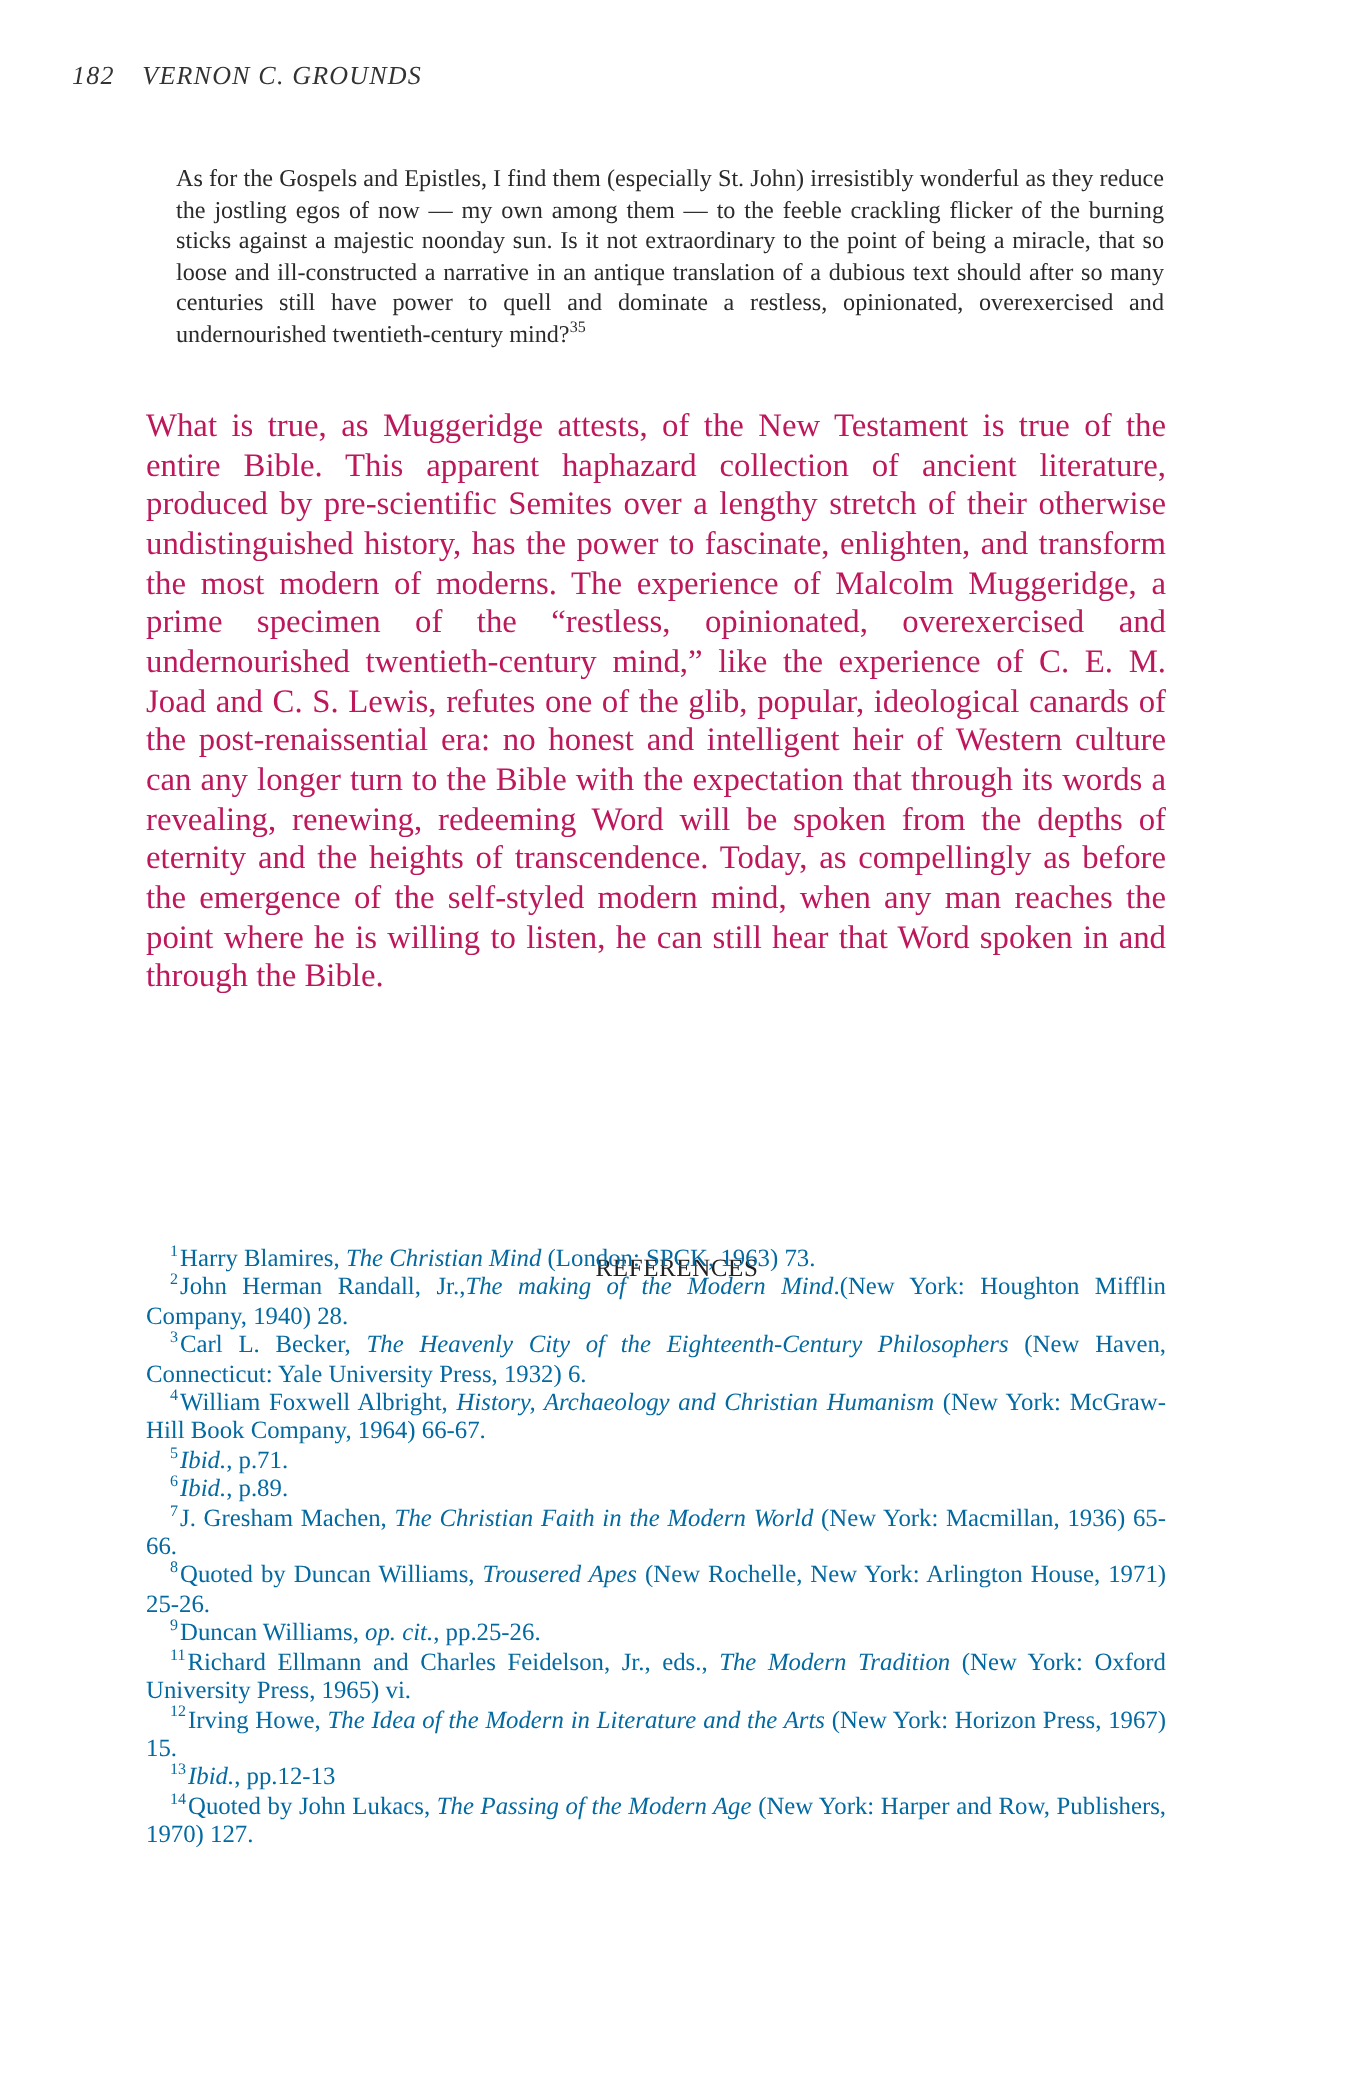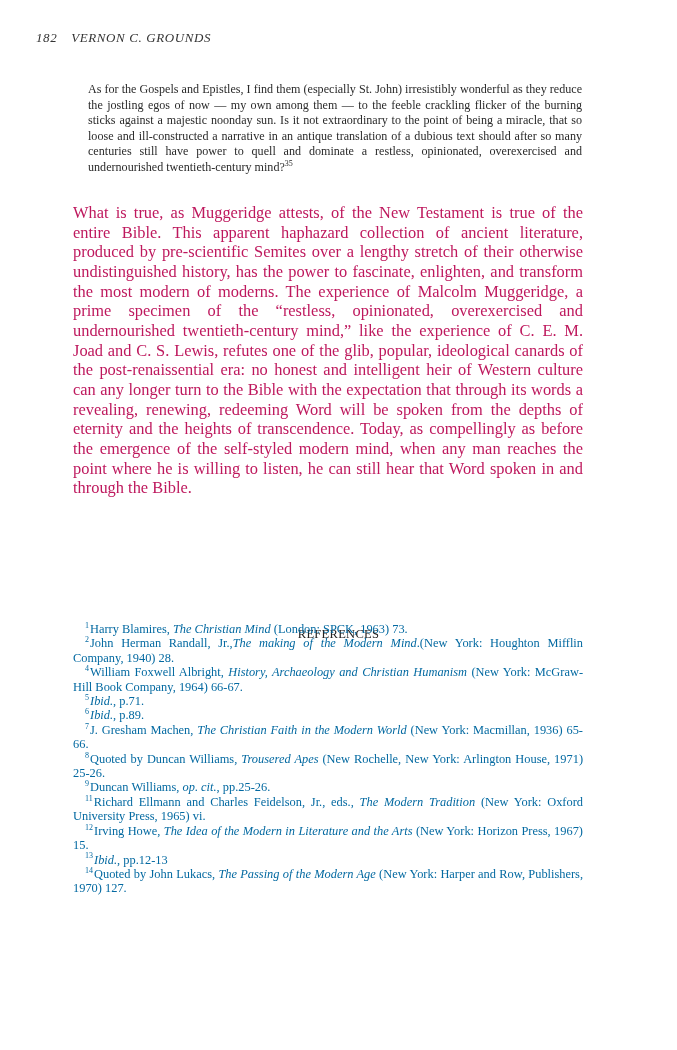--- a/index.html
+++ b/index.html
@@ -45,20 +45,21 @@
 
 <div class="block-quote"><span>As for the Gospels and Epistles, I find them (especially St. John) irresistibly wonderful as they reduce the jostling egos of now — my own among them — to the feeble crackling flicker of the burning sticks against a majestic noonday sun. Is it not extraordinary to the point of being a miracle, that so loose and ill-constructed a narrative in an antique translation of a dubious text should after so many centuries still have power to quell and dominate a restless, opinionated, overexercised and undernourished twentieth-century mind?</span><sup>35</sup></div>
 
 <div class="body-para">What is true, as Muggeridge attests, of the New Testament is true of the entire Bible. This apparent haphazard collection of ancient literature, produced by pre-scientific Semites over a lengthy stretch of their otherwise undistinguished history, has the power to fascinate, enlighten, and transform the most modern of moderns. The experience of Malcolm Muggeridge, a prime specimen of the “restless, opinionated, overexercised and undernourished twentieth-century mind,” like the experience of C. E. M. Joad and C. S. Lewis, refutes one of the glib, popular, ideological canards of the post-renaissential era: no honest and intelligent heir of Western culture can any longer turn to the Bible with the expectation that through its words a revealing, renewing, redeeming Word will be spoken from the depths of eternity and the heights of transcendence. Today, as compellingly as before the emergence of the self-styled modern mind, when any man reaches the point where he is willing to listen, he can still hear that Word spoken in and through the Bible.</div>
 
 <div class="refs-heading">REFERENCES</div>
 
 <div class="refs">
   <p class="ref"><sup>1</sup><span>Harry Blamires, </span><i>The Christian Mind</i><span> (London: SPCK, 1963) 73.</span></p>
   <p class="ref"><sup>2</sup><span>John Herman Randall, Jr.,</span><i>The making of the Modern Mind</i><span>.(New York: Houghton Mifflin Company, 1940) 28.</span></p>
+  <p class="ref"><sup>3</sup><span>Carl L. Becker, </span><i>The Heavenly City of the Eighteenth-Century Philosophers</i><span> (New Haven, Connecticut: Yale University Press, 1932) 6.</span></p>
   <p class="ref"><sup>4</sup><span>William Foxwell Albright, </span><i>History, Archaeology and Christian Humanism</i><span> (New York: McGraw-Hill Book Company, 1964) 66-67.</span></p>
   <p class="ref"><sup>5</sup><span></span><i>Ibid.</i><span>, p.71.</span></p>
   <p class="ref"><sup>6</sup><span></span><i>Ibid.</i><span>, p.89.</span></p>
   <p class="ref"><sup>7</sup><span>J. Gresham Machen, </span><i>The Christian Faith in the Modern World</i><span> (New York: Macmillan, 1936) 65-66.</span></p>
   <p class="ref"><sup>8</sup><span>Quoted by Duncan Williams, </span><i>Trousered Apes</i><span> (New Rochelle, New York: Arlington House, 1971) 25-26.</span></p>
   <p class="ref"><sup>9</sup><span>Duncan Williams, </span><i>op. cit.</i><span>, pp.25-26.</span></p>
   <p class="ref"><sup>11</sup><span>Richard Ellmann and Charles Feidelson, Jr., eds., </span><i>The Modern Tradition</i><span> (New York: Oxford University Press, 1965) vi.</span></p>
   <p class="ref"><sup>12</sup><span>Irving Howe, </span><i>The Idea of the Modern in Literature and the Arts</i><span> (New York: Horizon Press, 1967) 15.</span></p>
   <p class="ref"><sup>13</sup><span></span><i>Ibid.</i><span>, pp.12-13</span></p>
   <p class="ref"><sup>14</sup><span>Quoted by John Lukacs, </span><i>The Passing of the Modern Age</i><span> (New York: Harper and Row, Publishers, 1970) 127.</span></p>

